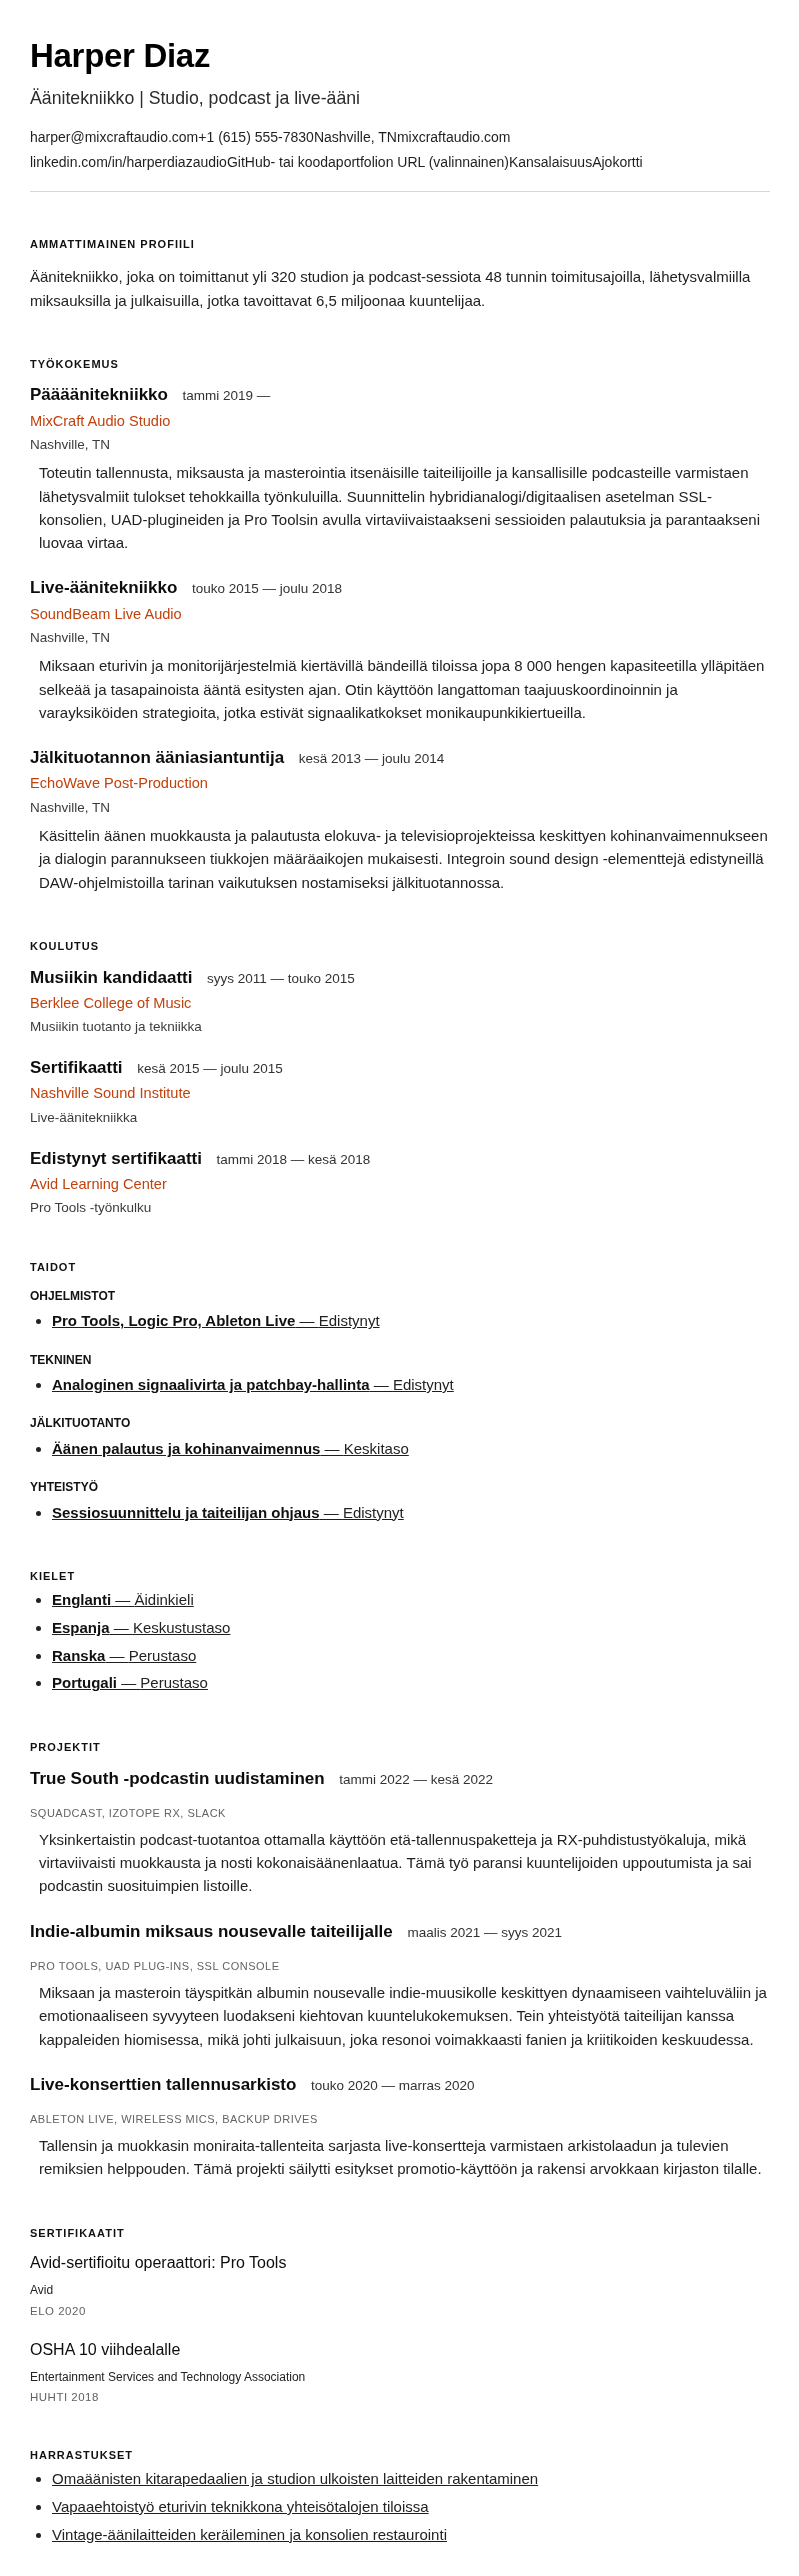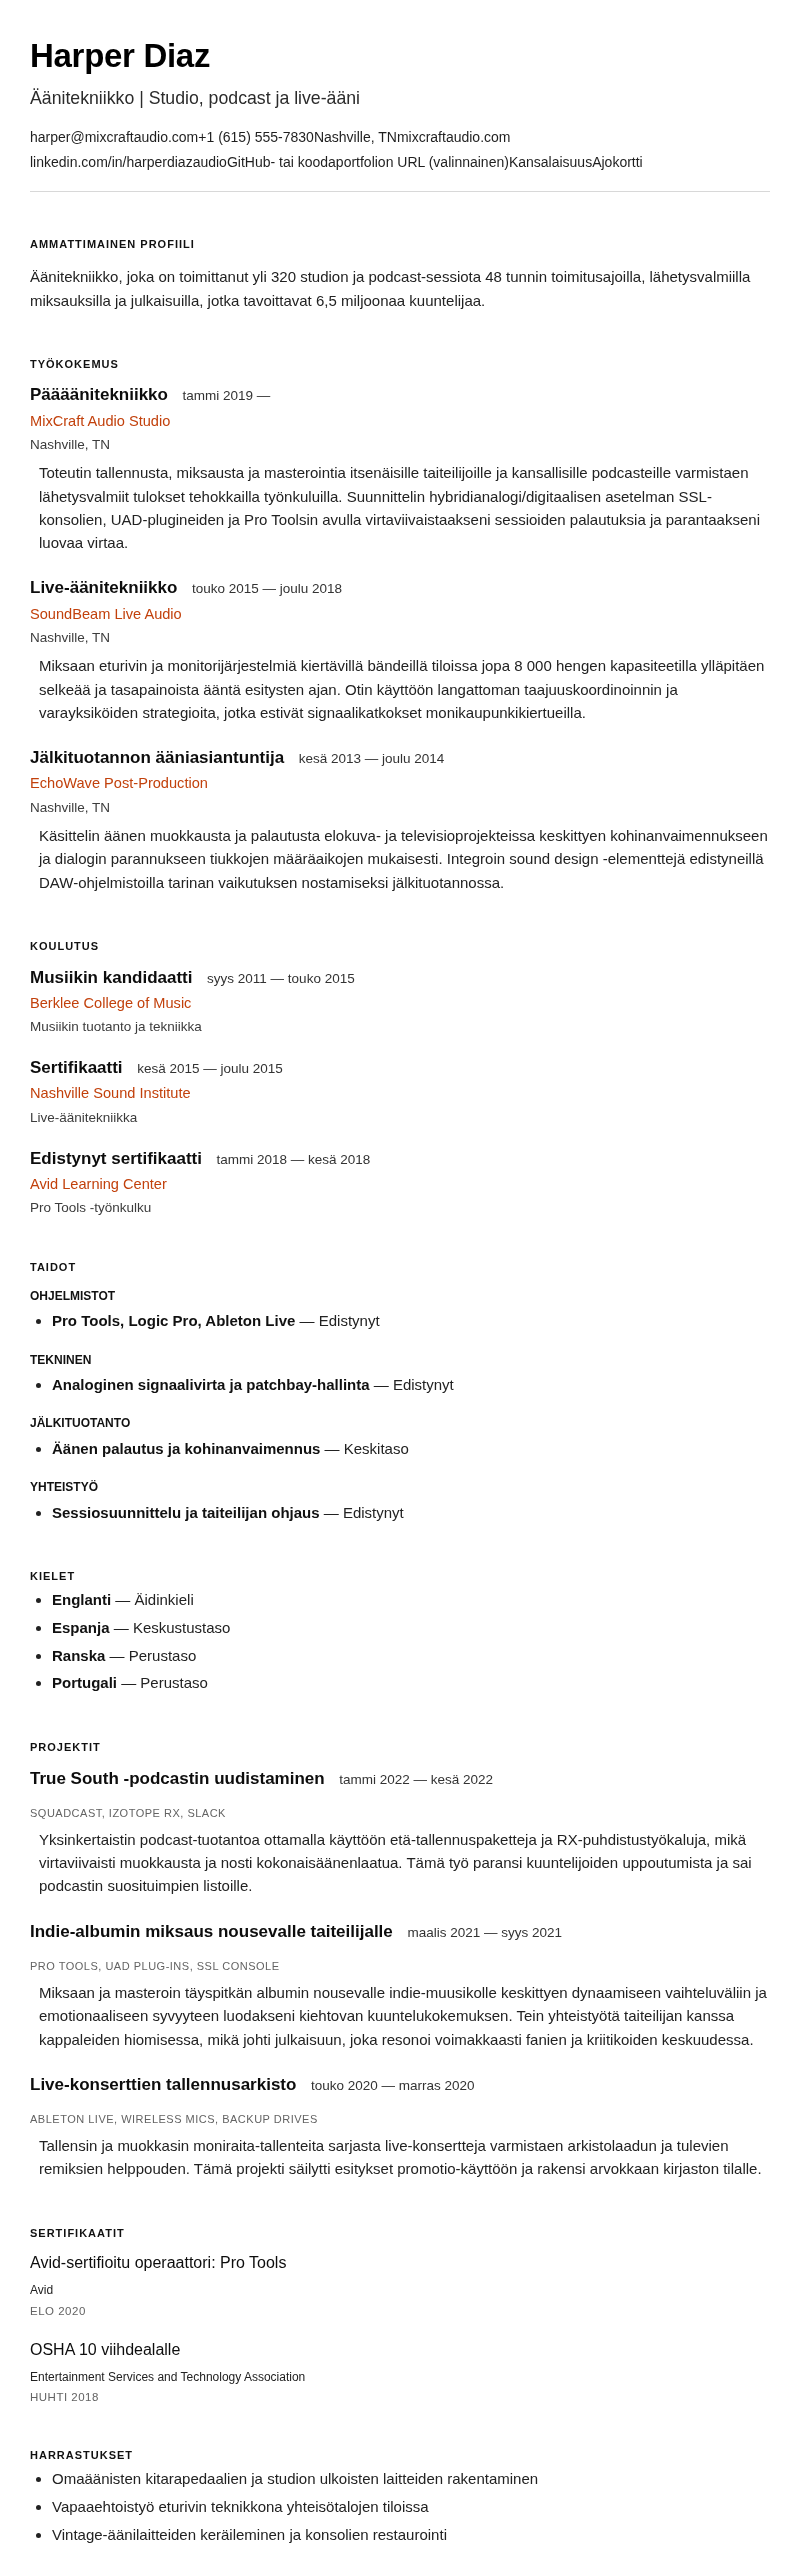--- a/index.html
+++ b/index.html
@@ -83,20 +83,21 @@
   .skill-cat.first { margin-top: 15.6px; }
   .skill-cat-name {
     font-size: 12px;
     font-weight: 700;
     color: #111111;
   }
   ul.bullets {
     margin-top: 7.3px;
     padding-left: 22px;
     list-style: disc outside;
+    text-decoration: underline;
   }
   ul.bullets li {
     font-size: 15px;
     line-height: 1.5;
     color: #222222;
     margin-top: 5.2px;
   }
   .bold-part { font-weight: 700; color: #111111; }
   .cert-name {
     font-size: 16px;

